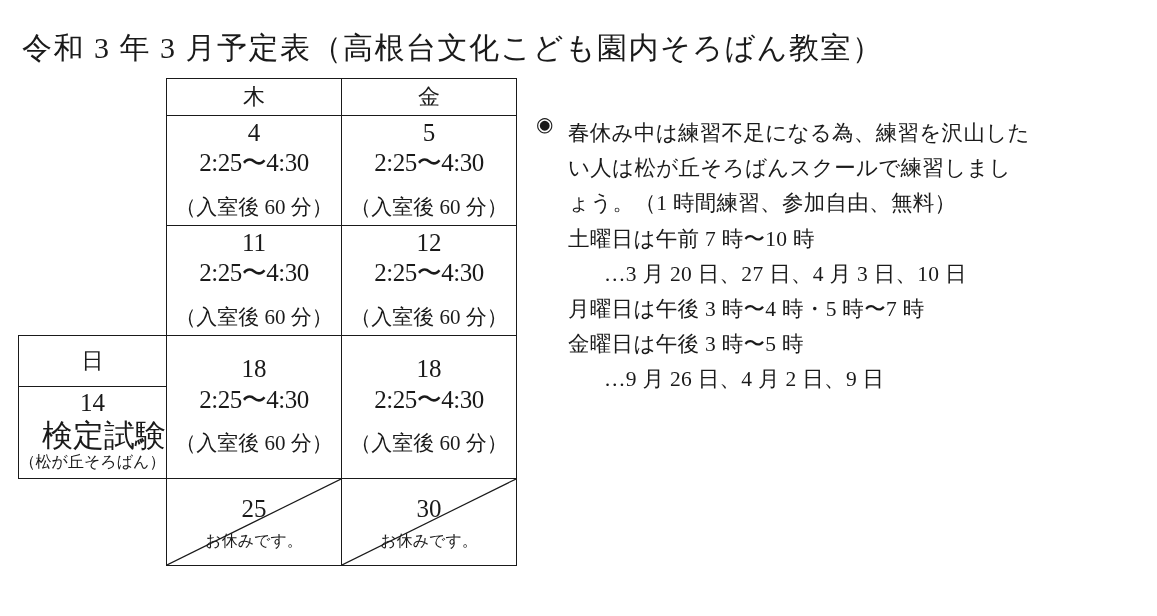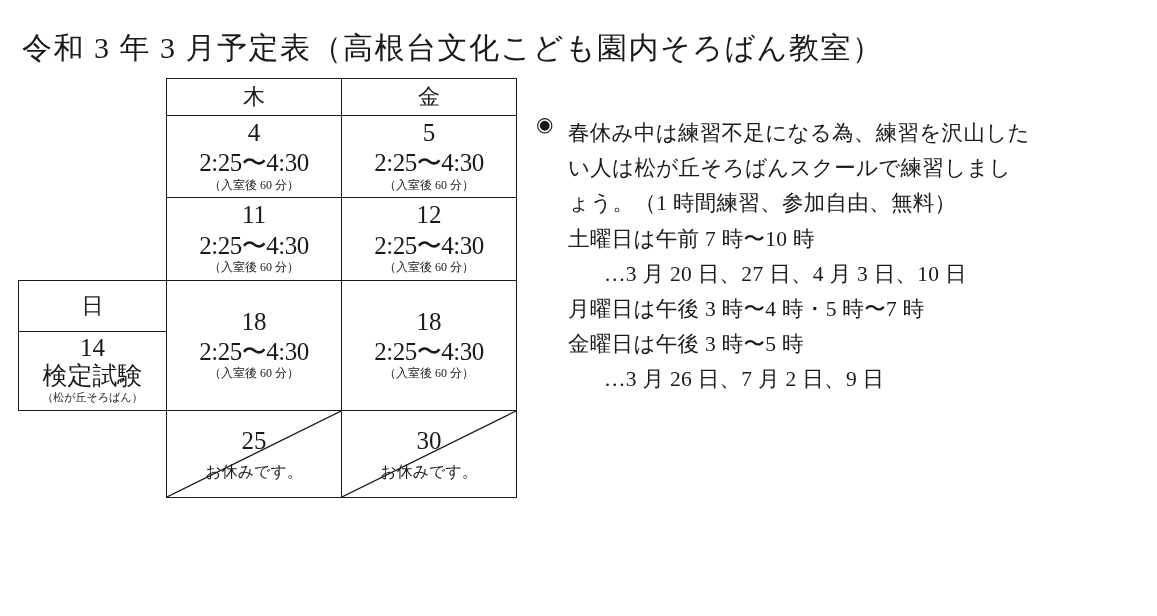--- a/index.html
+++ b/index.html
@@ -65,36 +65,37 @@
   .cell .dnum {
     font-size: 25px;
     line-height: 1.25;
   }
   .cell .time {
     font-size: 25px;
     line-height: 1.18;
     letter-spacing: -0.5px;
   }
   .cell .note {
-    font-size: 12px;
+    font-size: 21px;
     line-height: 1.3;
+    margin-top: 16px;
   }
 
   
   .sun-head {
     height: 50px;
     font-size: 25px;
   }
   .sun-cell {
     padding: 2px 0 6px 0;
     line-height: 1.15;
   }
   .sun-cell .dnum { font-size: 25px; }
-  .sun-cell .exam { font-size: 25px; }
-  .sun-cell .small { font-size: 11px; }
+  .sun-cell .exam { font-size: 31px; text-align: right; }
+  .sun-cell .small { font-size: 16px; }
 
   
   .rest {
     position: relative;
     height: 86px;
   }
   .rest .dnum {
     font-size: 25px;
     line-height: 1.25;
     display: block;
@@ -262,18 +263,18 @@
       <div class="notes-body">
         <div class="para-wrap p1">
           <span class="ln">春休み中は練習不足になる為、練習を沢山した</span>
           <span class="ln">い人は松が丘そろばんスクールで練習しまし</span>
           <span class="ln">ょう。（1 時間練習、参加自由、無料）</span>
         </div>
         <span class="ln">土曜日は午前 7 時〜10 時</span>
         <span class="ln indent">…3 月 20 日、27 日、4 月 3 日、10 日</span>
         <span class="ln">月曜日は午後 3 時〜4 時・5 時〜7 時</span>
         <span class="ln">金曜日は午後 3 時〜5 時</span>
-        <span class="ln indent">…3 月 26 日、7 月 2 日、9 日</span>
+        <span class="ln indent">…9 月 26 日、4 月 2 日、9 日</span>
       </div>
     </div>
   </div>
 
 </div>
 
 </body></html>

